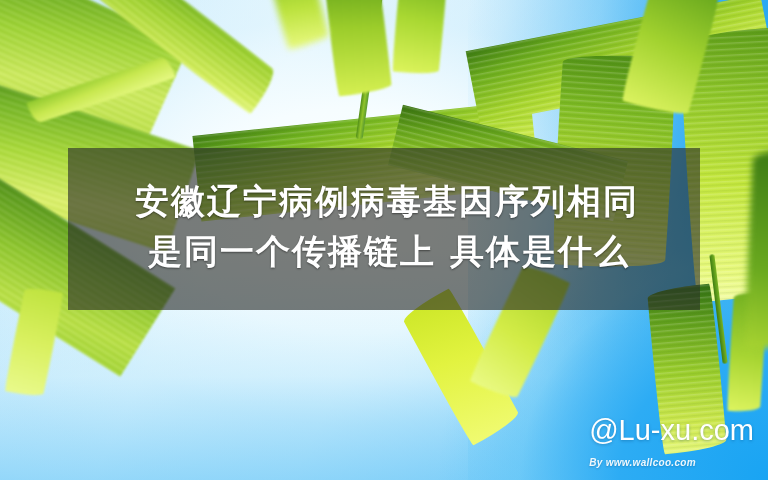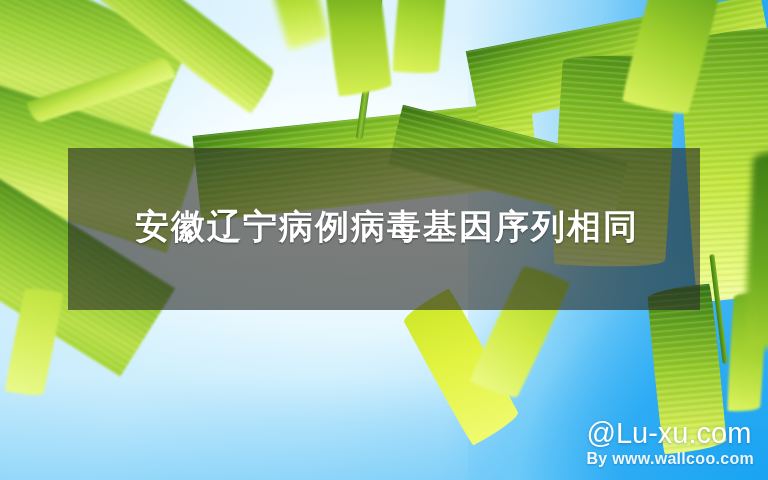--- a/index.html
+++ b/index.html
@@ -110,24 +110,25 @@
   .wm-main {
     color: #ffffff;
     font-size: 29px;
     font-weight: 400;
     letter-spacing: 0px;
     line-height: 1;
     text-shadow: 0 1px 3px rgba(0,60,110,0.35);
   }
   .wm-sub {
     color: rgba(255,255,255,0.92);
-    font-size: 16px;
+    font-size: 10px;
+    font-style: italic;
     font-weight: 700;
     letter-spacing: .3px;
-    margin-top: 2px;
+    margin-top: 12px;
     text-shadow: 0 1px 2px rgba(0,60,110,0.3);
   }
 </style>
 </head>
 <body>
 
 <div id="stage">
 
   <div class="sky"></div>
   <div class="sky-right"></div>
@@ -215,20 +216,21 @@
 
   <div style="position:absolute; left:716px; top:254px; width:5px; height:110px;
               background:linear-gradient(to right,#3d7c12,#79b523); transform:rotate(-7deg);
               border-radius:3px; filter:blur(0.6px);"></div>
 
   <div class="leaf lf-blade blur-md" style="left:748px; top:150px; width:40px; height:200px; transform:rotate(3deg);
               background:linear-gradient(188deg,#3c7a14 0%,#6aa91f 60%,#a8d431 100%);"></div>
 
   <div class="caption-band">
     <div class="caption-line l1">安徽辽宁病例病毒基因序列相同</div>
+    <div class="caption-line l2">是同一个传播链上 具体是什么</div>
   </div>
 
   <div class="watermark">
     <div class="wm-main">@Lu-xu.com</div>
     <div class="wm-sub">By www.wallcoo.com</div>
   </div>
 
 </div>
 
 </body></html>

